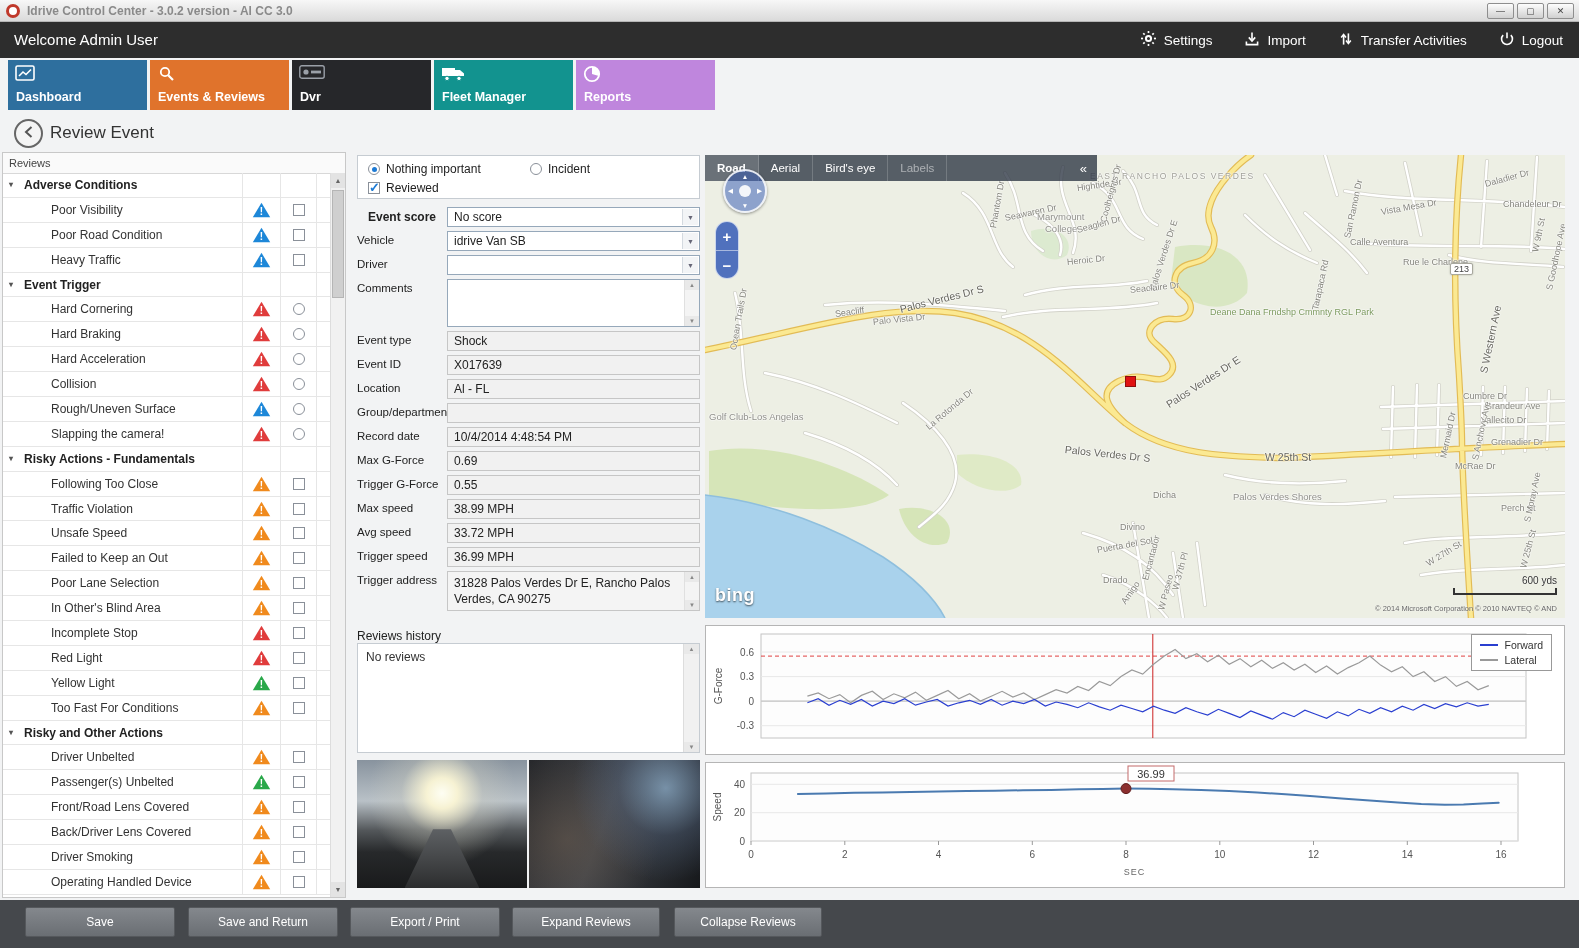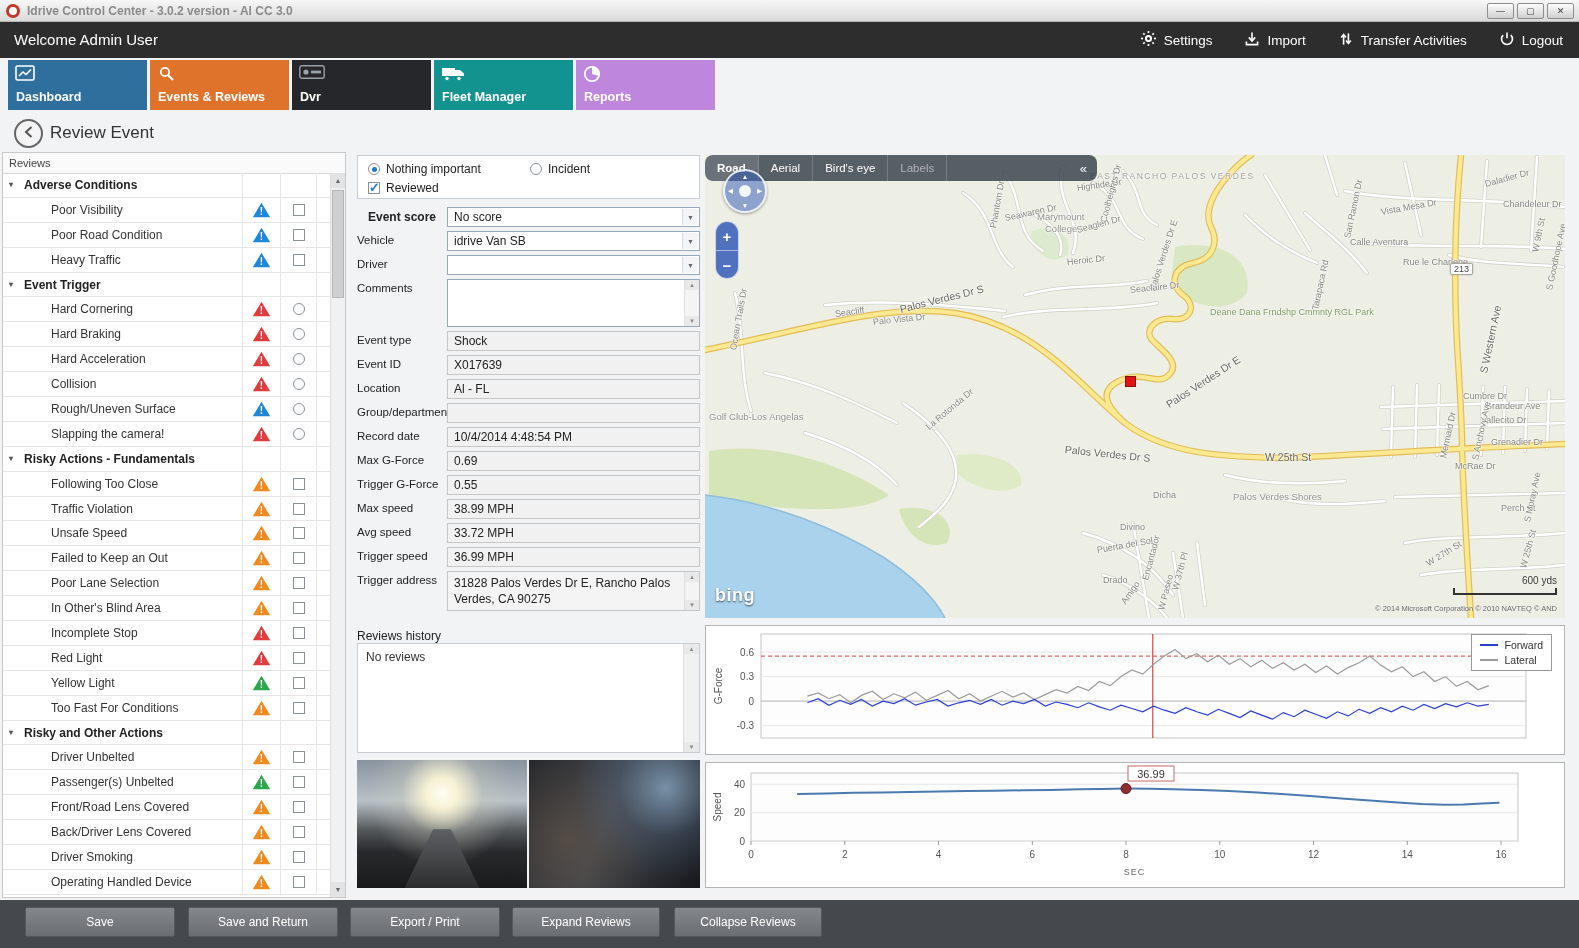--- a/index.html
+++ b/index.html
@@ -107,21 +107,21 @@
   .ml-road{font-size:9px;color:#85857d;}
   .ml-big{font-size:10.5px;color:#66665e;}
   .ml-place{font-size:9.5px;color:#90908a;}
   .ml-park{font-size:9px;color:#7c9a5e;}
   .ml-caps{font-size:8.5px;letter-spacing:1.5px;color:#a0a098;}
   .ml-shield{position:absolute;font-size:9px;color:#444;background:#fff;border:1px solid #a8a89e;border-radius:2px;
     padding:0 3px;box-shadow:0 0 2px rgba(0,0,0,0.25);}
   #map-marker{position:absolute;left:420px;top:221px;width:11px;height:11px;background:#e01212;
     border:1px solid #8a0f0f;box-sizing:border-box;}
   #map-bar{position:absolute;left:0;top:0;width:392px;height:26px;background:rgba(44,52,66,0.78);
-    display:flex;align-items:center;color:#fff;border-radius:8px;}
+    display:flex;align-items:center;color:#fff;}
   #map-bar-views{display:flex;height:26px;}
   .mview{padding:0 12px;font-size:11.5px;height:26px;display:flex;align-items:center;
     border-right:1px solid rgba(255,255,255,0.18);cursor:pointer;}
   .mview.active{font-weight:bold;background:rgba(255,255,255,0.12);}
   .mview.dim{color:rgba(255,255,255,0.5);}
   #map-collapse{margin-left:auto;padding:0 10px;font-size:13px;cursor:pointer;}
   #compass{position:absolute;left:18px;top:14px;width:44px;height:44px;border-radius:50%;
     background:rgba(45,85,180,0.5);border:2px solid rgba(255,255,255,0.85);box-sizing:border-box;
     box-shadow:0 1px 3px rgba(0,0,0,0.4);}
   #compass::after{content:"";position:absolute;left:50%;top:50%;width:12px;height:12px;margin:-6px 0 0 -6px;

